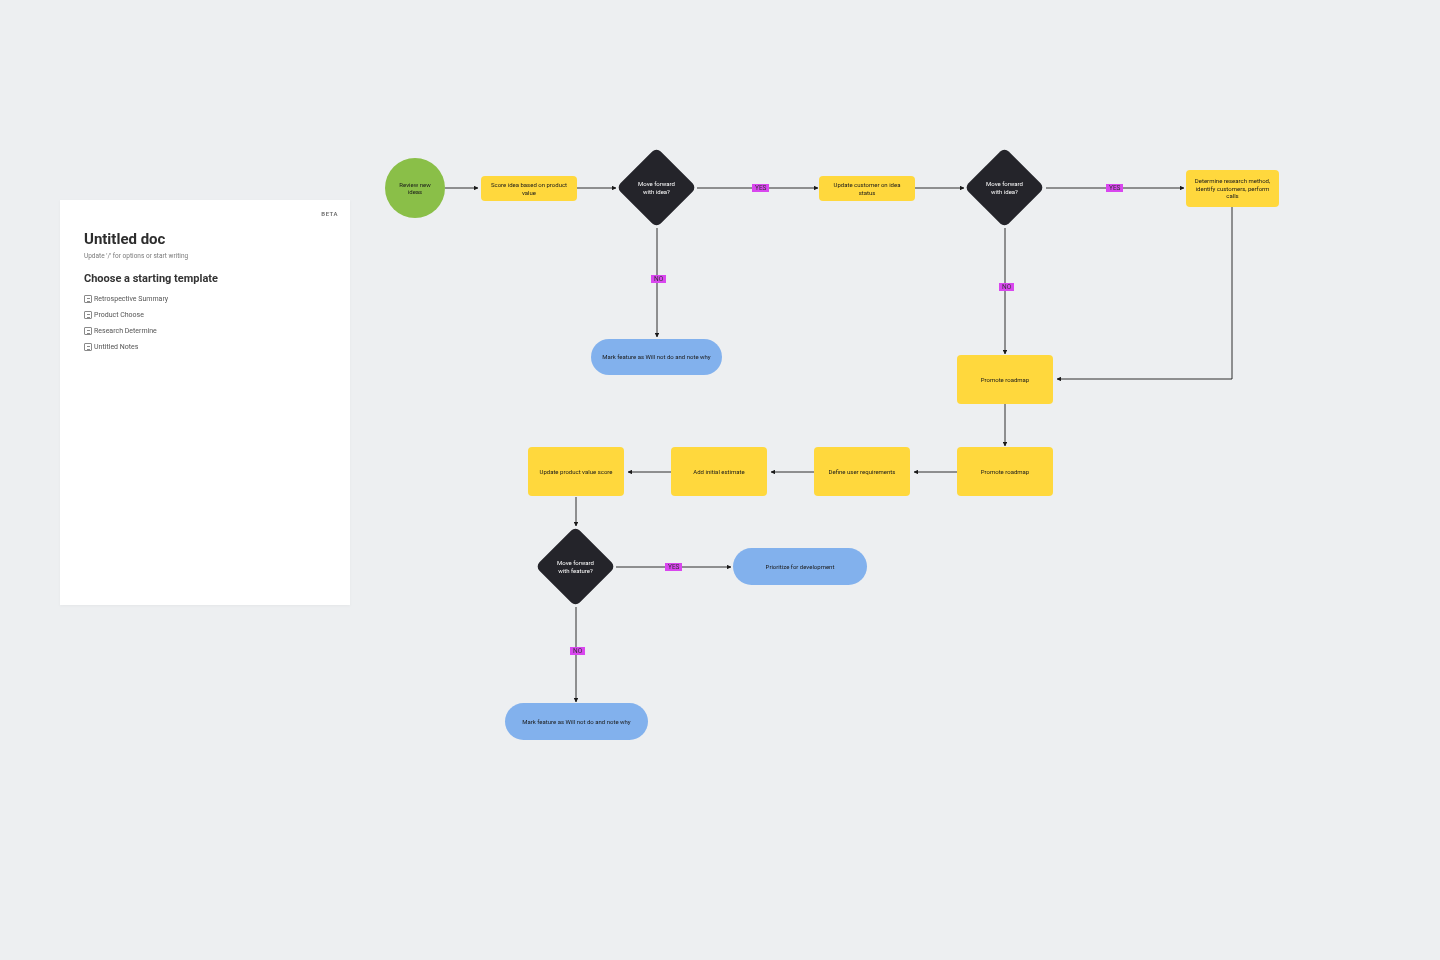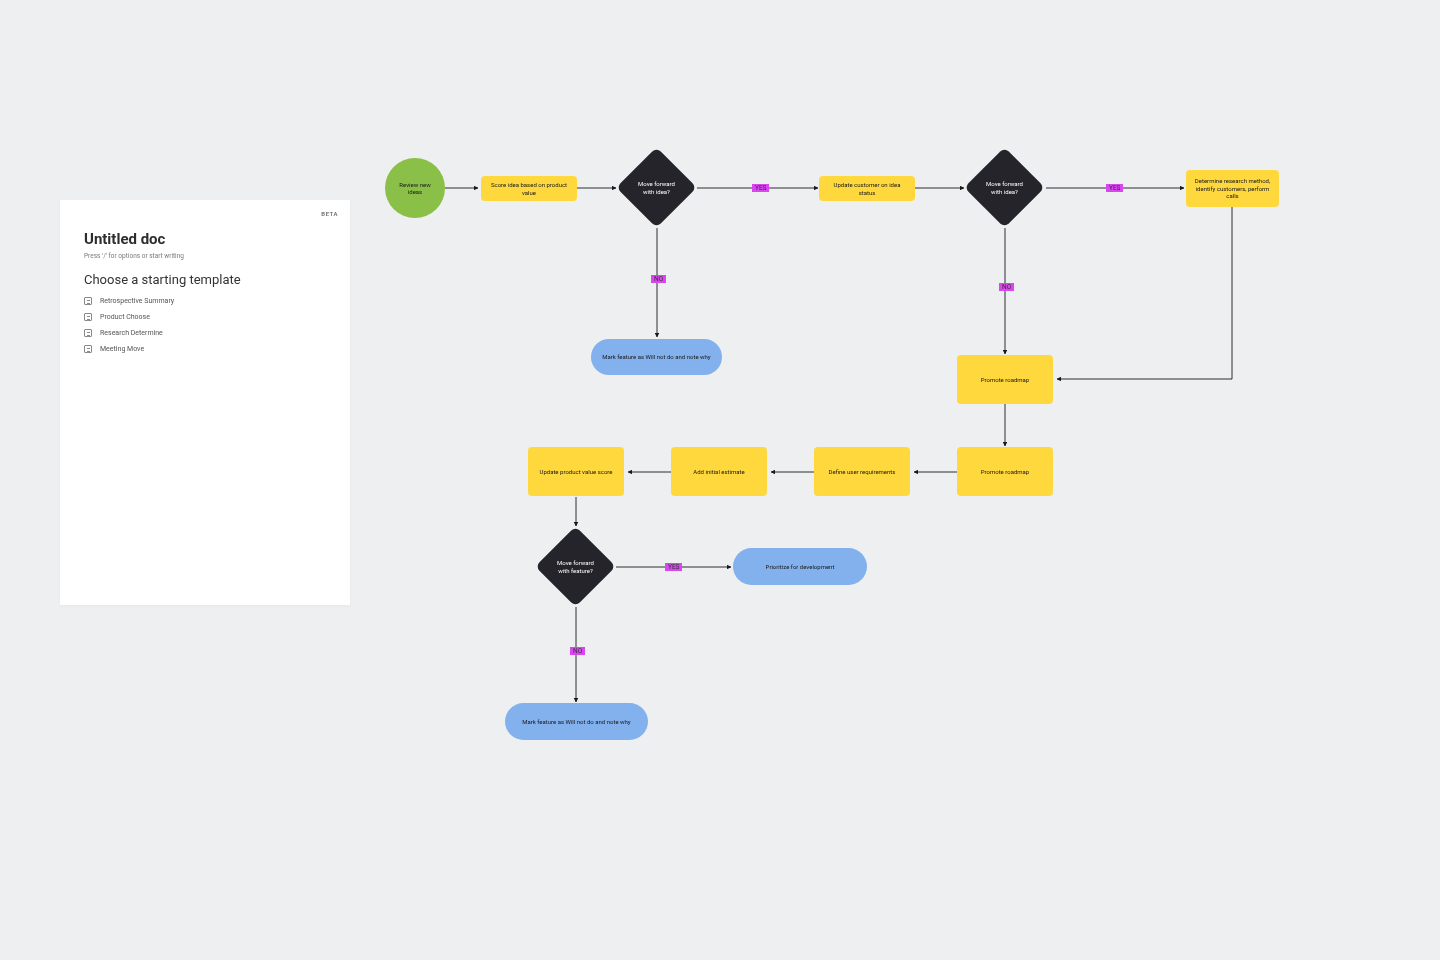--- a/index.html
+++ b/index.html
@@ -38,29 +38,29 @@
     color: #2d2d2d;
     margin-top: 2px;
     margin-bottom: 4px;
   }
   .doc-hint {
     font-size: 6.5px;
     color: #7a7a7a;
     margin-bottom: 12px;
   }
   .doc-section {
-    font-size: 13px;
-    font-weight: 400;
+    font-size: 11px;
+    font-weight: 700;
     color: #333;
     margin-bottom: 6px;
   }
   .tpl-item {
     display: flex;
     align-items: center;
-    gap: 8px;
+    gap: 2px;
     padding: 4px 0;
   }
   .tpl-icon {
     width: 8px;
     height: 8px;
     border: 0.6px solid #8a8a8a;
     border-radius: 1px;
     position: relative;
     flex: 0 0 auto;
   }
@@ -144,38 +144,38 @@
     background: #d946ef;
     padding: 0 3px;
   }
 </style>
 </head>
 <body>
 
 <div class="doc-panel">
   <div class="doc-badge">BETA</div>
   <div class="doc-title">Untitled doc</div>
-  <div class="doc-hint">Press '/' for options or start writing</div>
+  <div class="doc-hint">Update '/' for options or start writing</div>
   <div class="doc-section">Choose a starting template</div>
 
   <div class="tpl-item">
     <span class="tpl-icon"></span>
     <span class="tpl-label">Retrospective Summary</span>
   </div>
   <div class="tpl-item">
     <span class="tpl-icon"></span>
     <span class="tpl-label">Product Choose</span>
   </div>
   <div class="tpl-item">
     <span class="tpl-icon"></span>
     <span class="tpl-label">Research Determine</span>
   </div>
   <div class="tpl-item">
     <span class="tpl-icon"></span>
-    <span class="tpl-label">Meeting Move</span>
+    <span class="tpl-label">Untitled Notes</span>
   </div>
 </div>
 
 <div class="flow">
 
   <svg class="edges" viewBox="0 0 1440 960">
     <defs>
       <marker id="arrow" viewBox="0 0 10 10" refX="9" refY="5" markerWidth="5" markerHeight="5" orient="auto-start-reverse">
         <path d="M 0 0 L 10 5 L 0 10 z" fill="#1a1a1a"></path>
       </marker>

